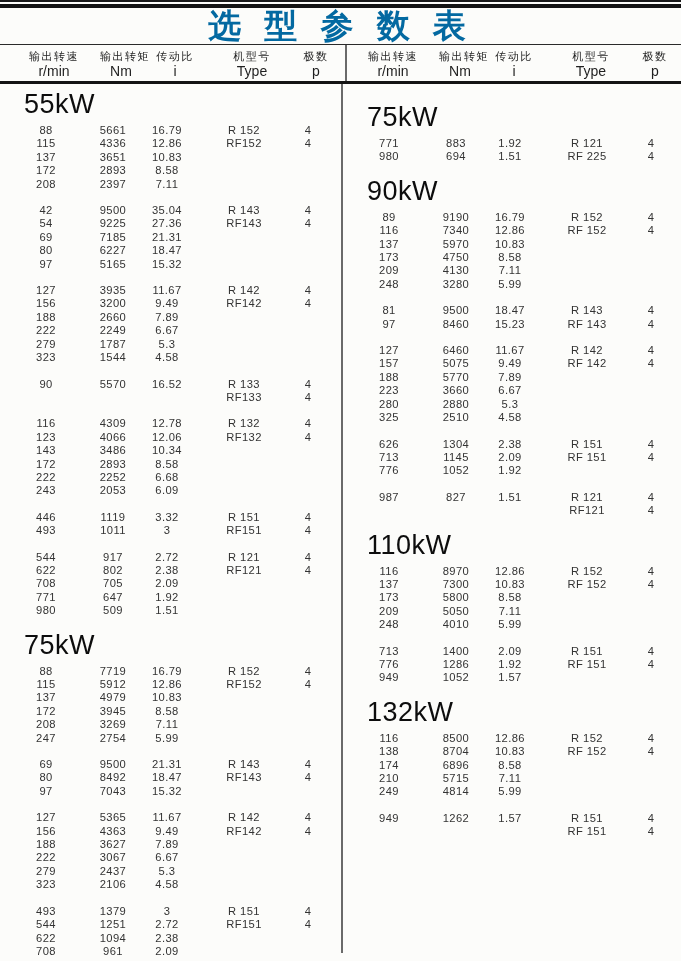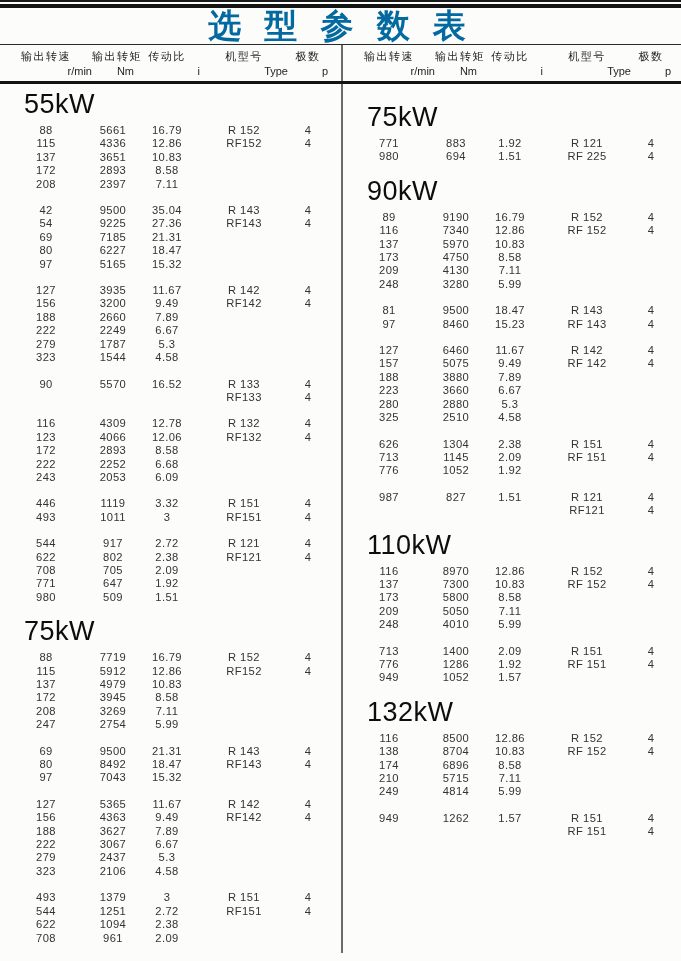--- a/index.html
+++ b/index.html
@@ -9,26 +9,26 @@
     background:#fcfcfa; color:#2e2e2e;
     font-family:"Liberation Sans","DejaVu Sans",sans-serif;
     border-top:2px solid #1a1a1a;
   }
   .top-rule { height:4px; background:#141414; margin-top:2px; }
   .title {
     text-align:center; font-size:33px; font-weight:700; color:#0369a1;
     letter-spacing:7px; line-height:34px; margin-top:1px; white-space:nowrap;
   }
   .title-rule { height:1px; background:#2a2a2a; margin-top:1px; }
-  .header-band { display:flex; height:36px; }
+  .header-band { display:flex; height:36px;padding-left:8px; }
   .header-half { width:341px; display:grid; grid-template-columns:92px 42px 66px 88px 40px; padding-top:3px; }
   .header-half.right { width:340px; border-left:2px solid #6a6a6a; }
   .hcell { text-align:center; }
   .hlabel { display:block; font-size:11px; letter-spacing:1.5px; color:#1f1f1f; line-height:16px; white-space:nowrap; }
-  .hunit  { display:block; font-size:11px; color:#1f1f1f; line-height:15px;text-align:right; }
+  .hunit  { display:block; font-size:14px; color:#1f1f1f; line-height:15px; }
   .thick-rule { height:3px; background:#141414; }
   .columns { display:flex; height:869px; }
   .col { width:341px; }
   .col-right { width:340px; border-left:2px solid #6a6a6a; }
   .section h2 {
     font-size:27px; font-weight:400; color:#0d0d0d; letter-spacing:0.5px;
     line-height:28px; margin:6px 0 6px 24px;
   }
   .col-right .section:first-child h2 { margin-top:19px; }
   .group { margin-bottom:13px; }
@@ -239,20 +239,27 @@
               <span class="cell cell-poles">4</span>
             </div>
             <div class="row">
               <span class="cell cell-speed">123</span>
               <span class="cell cell-torque">4066</span>
               <span class="cell cell-ratio">12.06</span>
               <span class="cell cell-type">RF132</span>
               <span class="cell cell-poles">4</span>
             </div>
             <div class="row">
+              <span class="cell cell-speed">143</span>
+              <span class="cell cell-torque">3486</span>
+              <span class="cell cell-ratio">10.34</span>
+              <span class="cell cell-type"></span>
+              <span class="cell cell-poles"></span>
+            </div>
+            <div class="row">
               <span class="cell cell-speed">172</span>
               <span class="cell cell-torque">2893</span>
               <span class="cell cell-ratio">8.58</span>
               <span class="cell cell-type"></span>
               <span class="cell cell-poles"></span>
             </div>
             <div class="row">
               <span class="cell cell-speed">222</span>
               <span class="cell cell-torque">2252</span>
               <span class="cell cell-ratio">6.68</span>
@@ -558,21 +565,21 @@
             </div>
             <div class="row">
               <span class="cell cell-speed">157</span>
               <span class="cell cell-torque">5075</span>
               <span class="cell cell-ratio">9.49</span>
               <span class="cell cell-type">RF 142</span>
               <span class="cell cell-poles">4</span>
             </div>
             <div class="row">
               <span class="cell cell-speed">188</span>
-              <span class="cell cell-torque">3880</span>
+              <span class="cell cell-torque">5770</span>
               <span class="cell cell-ratio">7.89</span>
               <span class="cell cell-type"></span>
               <span class="cell cell-poles"></span>
             </div>
             <div class="row">
               <span class="cell cell-speed">223</span>
               <span class="cell cell-torque">3660</span>
               <span class="cell cell-ratio">6.67</span>
               <span class="cell cell-type"></span>
               <span class="cell cell-poles"></span>

